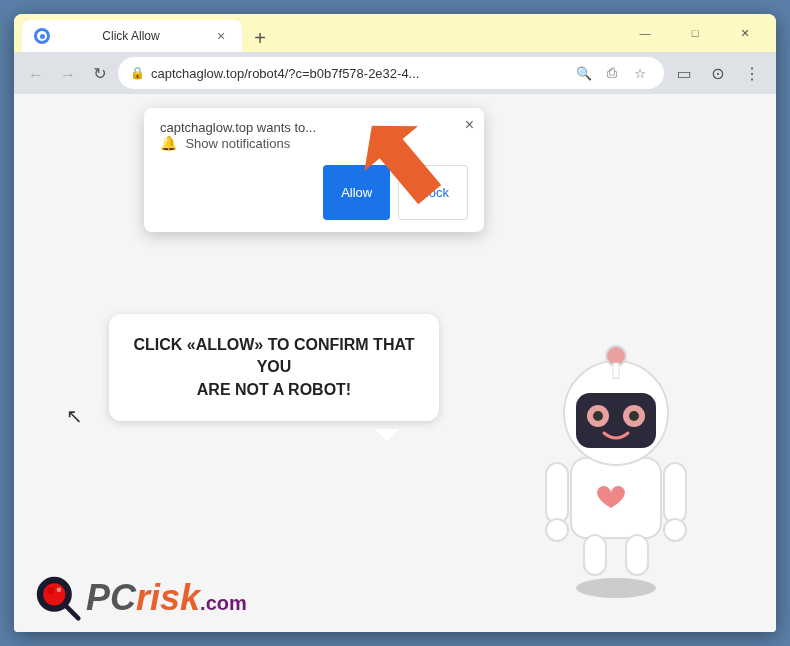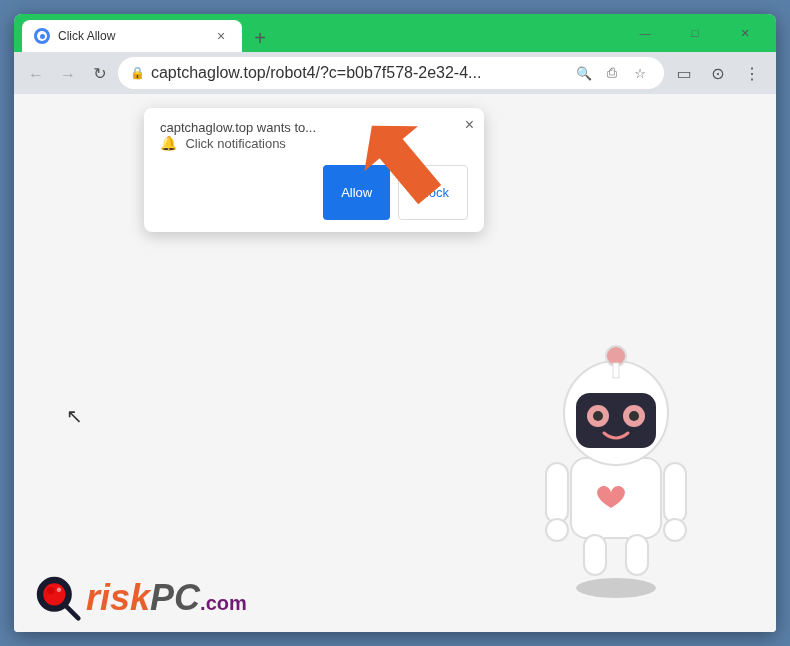--- a/index.html
+++ b/index.html
@@ -21,26 +21,27 @@
       background: #dee1e6;
       border-radius: 8px 8px 4px 4px;
       box-shadow: 0 4px 20px rgba(0,0,0,0.4);
       display: flex;
       flex-direction: column;
       overflow: hidden;
     }
 
     
     .title-bar {
-      background: #22c55e;
+      background: #fef9c3;
       height: 38px;
       display: flex;
       align-items: center;
       padding: 0 8px;
       gap: 4px;
+      text-align: center;
     }
 
     .tab-strip {
       display: flex;
       align-items: flex-end;
       height: 38px;
       flex: 1;
     }
 
     .tab {
@@ -171,21 +172,21 @@
       padding: 0 12px;
       gap: 6px;
     }
 
     .lock-icon {
       font-size: 12px;
       color: #555;
     }
 
     .address-text {
-      font-size: 16px;
+      font-size: 13px;
       color: #333;
       flex: 1;
       white-space: nowrap;
       overflow: hidden;
       text-overflow: ellipsis;
     }
 
     .address-icons {
       display: flex;
       gap: 4px;
@@ -431,21 +432,21 @@
     </div>
   </div>
 
   <div class="page-content">
 
     <div class="notification-popup">
       <span class="popup-close">×</span>
       <div class="popup-title">captchaglow.top wants to...</div>
       <div class="popup-notification-row">
         <span class="bell-icon">🔔</span>
-        <span>Click notifications</span>
+        <span>Show notifications</span>
       </div>
       <div class="popup-buttons">
         <button class="popup-btn allow">Allow</button>
         <button class="popup-btn block">Block</button>
       </div>
     </div>
 
     <div class="orange-arrow">
       <svg width="90" height="100" viewBox="0 0 90 100">
         <defs>
@@ -453,20 +454,26 @@
             <polygon points="0 0, 10 3.5, 0 7" fill="#e8612c"></polygon>
           </marker>
         </defs>
 
         <g transform="rotate(-40, 45, 50)">
           <polygon points="30,90 60,90 60,30 80,30 45,0 10,30 30,30" fill="#e8612c"></polygon>
         </g>
       </svg>
     </div>
 
+    <div class="speech-bubble">
+      <div class="bubble-text">
+        <span>CLICK «ALLOW» TO CONFIRM THAT YOU</span><br>
+        <span>ARE NOT A ROBOT!</span>
+      </div>
+    </div>
 
     <div class="cursor">↖</div>
 
     <div class="robot-container">
       <svg width="200" height="260" viewBox="0 0 200 260">
 
         <ellipse cx="100" cy="250" rx="40" ry="10" fill="#ccc"></ellipse>
 
         <rect x="55" y="120" width="90" height="80" rx="15" ry="15" fill="white" stroke="#ddd" stroke-width="2"></rect>
 
@@ -508,20 +515,20 @@
 
       <svg class="pcrisk-icon" width="52" height="52" viewBox="0 0 52 52">
         <circle cx="22" cy="22" r="18" fill="#1a1a2e" stroke="#1a1a2e" stroke-width="2"></circle>
         <circle cx="22" cy="22" r="12" fill="#e81010"></circle>
         <circle cx="18" cy="18" r="4" fill="#cc0000" opacity="0.6"></circle>
         <circle cx="27" cy="17" r="2.5" fill="white" opacity="0.5"></circle>
         <line x1="35" y1="35" x2="48" y2="48" stroke="#1a1a2e" stroke-width="5" stroke-linecap="round"></line>
       </svg>
 
       <div style="display:flex;align-items:baseline;gap:0">
+        <span class="pcrisk-text pcrisk-pc">PC</span>
         <span class="pcrisk-text pcrisk-risk">risk</span>
-        <span class="pcrisk-text pcrisk-pc">PC</span>
         <span class="pcrisk-com">.com</span>
       </div>
     </div>
 
   </div>
 </div>
 
 </body></html>

